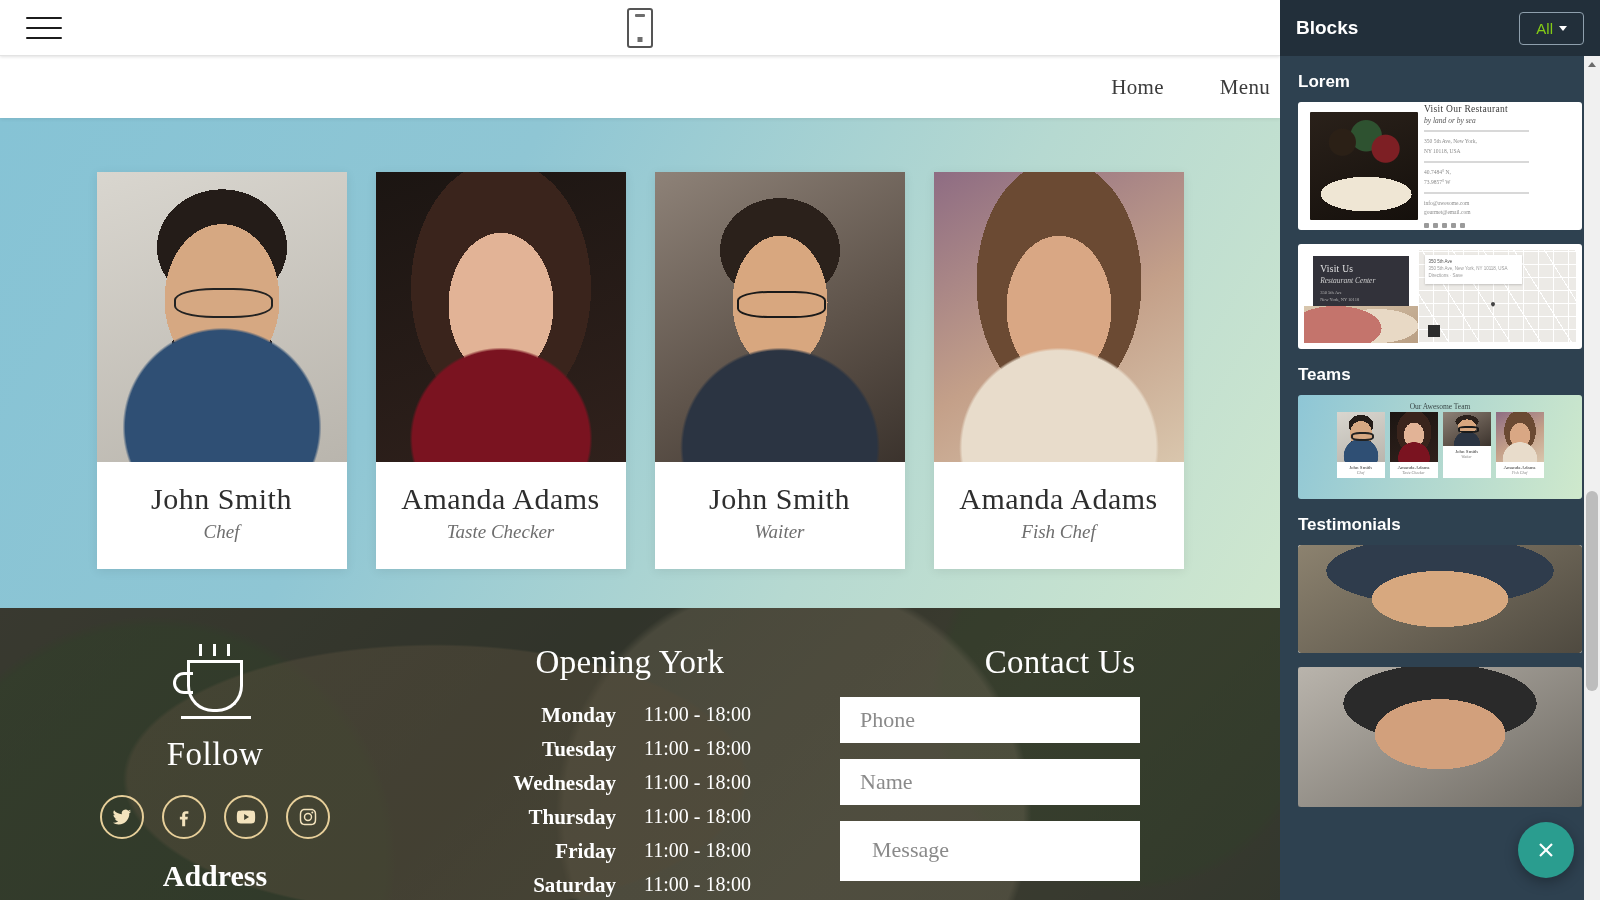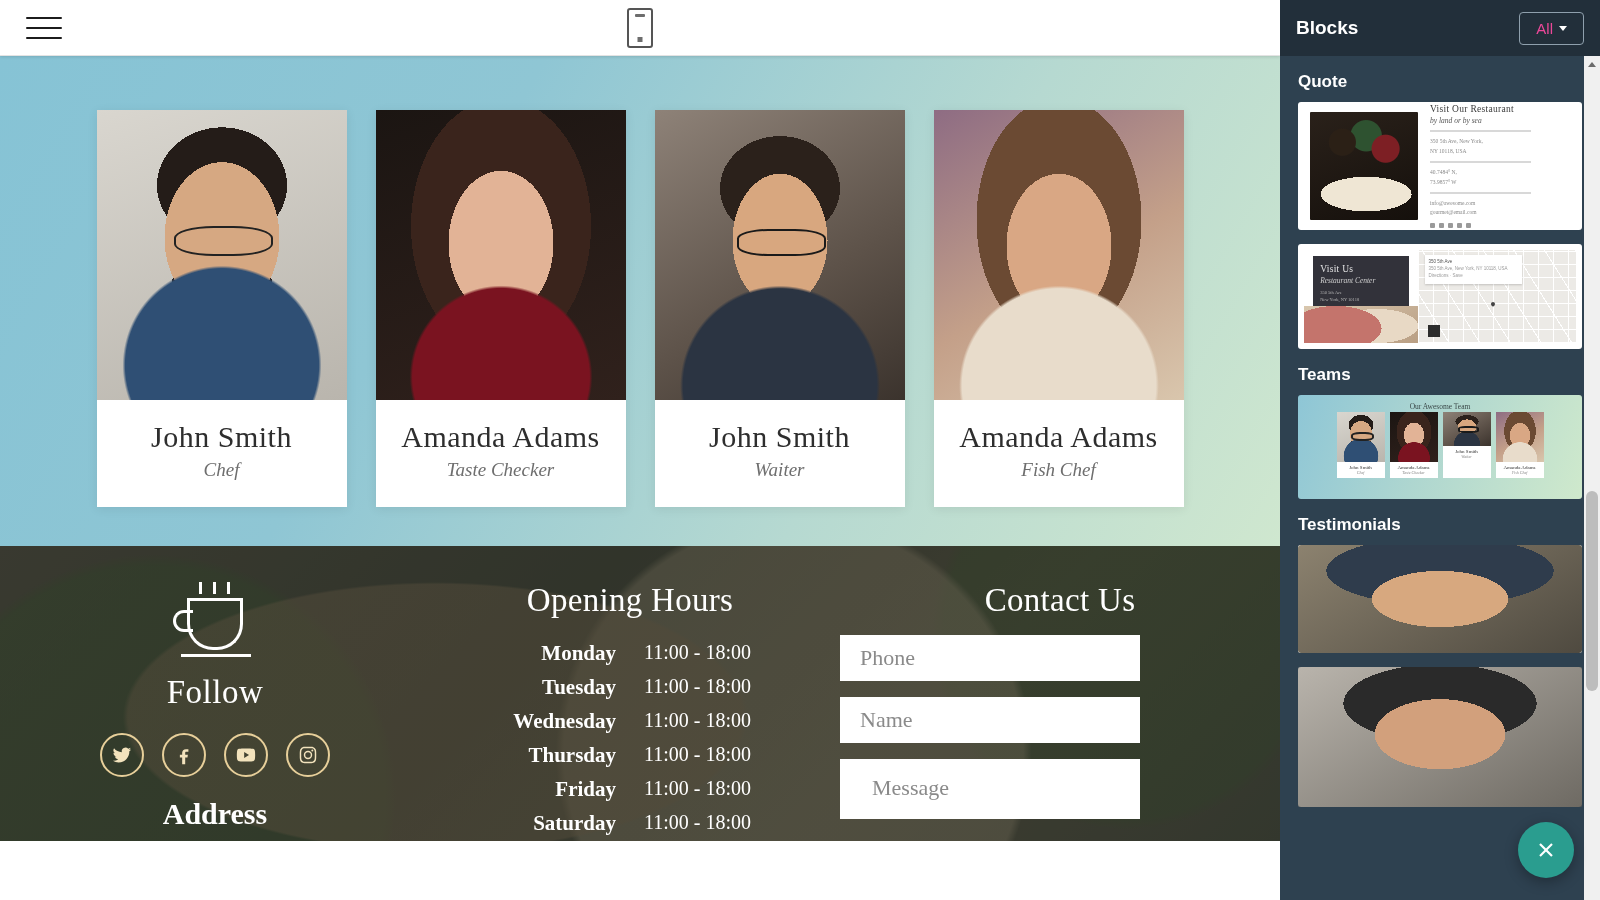--- a/index.html
+++ b/index.html
@@ -125,31 +125,31 @@
      display:flex; align-items:center; padding-left:20px;
      font-family:"Liberation Serif", serif; font-size:22px; color:#8a8a8a;}
   .form-field.msg{ height:60px; align-items:flex-start; padding-top:16px;padding-left:32px;}
 
   
   .blocks-panel{ position:absolute; top:0; right:0; width:320px; height:900px;
     background:#2e4150; z-index:40; display:flex; flex-direction:column;}
   .panel-head{ height:56px; background:#222f3a; display:flex; align-items:center;
      justify-content:space-between; padding:0 16px;}
   .panel-title{ color:#fff; font-size:19px; font-weight:bold;}
-  .filter-btn{ border:1px solid #8fa0ad; border-radius:4px; color:#ec4899; background:transparent;
+  .filter-btn{ border:1px solid #8fa0ad; border-radius:4px; color:#84cc16; background:transparent;
      font-size:15px; padding:7px 16px; cursor:pointer; display:flex; align-items:center; gap:6px;}
   .caret{ width:0;height:0; border-left:4px solid transparent; border-right:4px solid transparent;
      border-top:5px solid #fff;}
   .panel-body{ position:relative; flex:1; overflow:hidden; padding:0 18px;}
   .group-title{ color:#fff; font-size:17px; font-weight:bold; margin:16px 0 10px;}
   .thumb{ background:#fff; border-radius:3px; margin-bottom:14px; overflow:hidden;
      cursor:pointer; position:relative;}
 
   
-  .t-info1{ height:128px; padding:10px 12px; display:flex; gap:12px; align-items:center;}
+  .t-info1{ height:128px; padding:10px 12px; display:flex; gap:6px; align-items:center;}
   .t-food{ width:108px; height:108px; flex:none; border-radius:1px;
      background:
        radial-gradient(ellipse 42% 16% at 52% 76%, #efe6d4 0 100%, transparent 0),
        radial-gradient(ellipse 30% 11% at 46% 72%, #b98b4d 0 100%, transparent 0),
        radial-gradient(circle at 70% 34%, #7d1f24 0 13%, transparent 14%),
        radial-gradient(circle at 30% 28%, #2b2016 0 12%, transparent 13%),
        radial-gradient(circle at 52% 22%, #2e5230 0 15%, transparent 16%),
        linear-gradient(160deg,#2a211a,#15100c);}
   .t-info-text{ flex:1; font-family:"Liberation Serif", serif; color:#555;}
   .t-h{ font-size:9.5px; letter-spacing:.3px; color:#3a3a3a;}
@@ -251,20 +251,24 @@
     <div class="hamburger">
       <span></span>
       <span></span>
       <span></span>
     </div>
     <div class="device-icon"></div>
   </div>
 
   <div class="canvas">
 
+    <div class="site-nav">
+      <a href="#">Home</a>
+      <a href="#">Menu</a>
+    </div>
 
     <div class="team-section">
       <div class="team-row">
 
         <div class="team-card">
           <div class="team-photo">
               <div class="ph p1"></div>
             </div>
           <div class="team-body">
             <div class="team-name">John Smith</div>
@@ -339,21 +343,21 @@
             <div class="social">
               <svg viewBox="0 0 24 24">
                   <path d="M12 4.6c2.4 0 2.7 0 3.6.1.9 0 1.4.2 1.7.3.4.2.7.4 1 .7.3.3.5.6.7 1 .1.3.3.8.3 1.7.1.9.1 1.2.1 3.6s0 2.7-.1 3.6c0 .9-.2 1.4-.3 1.7-.2.4-.4.7-.7 1-.3.3-.6.5-1 .7-.3.1-.8.3-1.7.3-.9.1-1.2.1-3.6.1s-2.7 0-3.6-.1c-.9 0-1.4-.2-1.7-.3a2.8 2.8 0 0 1-1-.7 2.8 2.8 0 0 1-.7-1c-.1-.3-.3-.8-.3-1.7-.1-.9-.1-1.2-.1-3.6s0-2.7.1-3.6c0-.9.2-1.4.3-1.7.2-.4.4-.7.7-1 .3-.3.6-.5 1-.7.3-.1.8-.3 1.7-.3.9-.1 1.2-.1 3.6-.1M12 3c-2.4 0-2.8 0-3.7.1-.9 0-1.6.2-2.2.4-.6.2-1.1.5-1.6 1-.5.5-.8 1-1 1.6-.2.6-.4 1.3-.4 2.2C3 9.2 3 9.6 3 12s0 2.8.1 3.7c0 .9.2 1.6.4 2.2.2.6.5 1.1 1 1.6.5.5 1 .8 1.6 1 .6.2 1.3.4 2.2.4.9.1 1.3.1 3.7.1s2.8 0 3.7-.1c.9 0 1.6-.2 2.2-.4.6-.2 1.1-.5 1.6-1 .5-.5.8-1 1-1.6.2-.6.4-1.3.4-2.2.1-.9.1-1.3.1-3.7s0-2.8-.1-3.7c0-.9-.2-1.6-.4-2.2a4.4 4.4 0 0 0-1-1.6 4.4 4.4 0 0 0-1.6-1c-.6-.2-1.3-.4-2.2-.4C14.8 3 14.4 3 12 3zm0 4.4a4.6 4.6 0 1 0 0 9.2 4.6 4.6 0 0 0 0-9.2zm0 7.6a3 3 0 1 1 0-6 3 3 0 0 1 0 6zm5.8-7.8a1.1 1.1 0 1 1-2.2 0 1.1 1.1 0 0 1 2.2 0z"></path>
                 </svg>
             </div>
           </div>
           <div class="address-h">Address</div>
         </div>
 
         <div class="fcol fcol-hours">
-          <div class="hours-h">Opening Hours</div>
+          <div class="hours-h">Opening York</div>
           <div class="hours-list">
             <div class="hour-row">
               <div class="hour-day">Monday</div>
               <div class="hour-time">11:00 - 18:00</div>
             </div>
             <div class="hour-row">
               <div class="hour-day">Tuesday</div>
               <div class="hour-time">11:00 - 18:00</div>
             </div>
             <div class="hour-row">
@@ -391,21 +395,21 @@
     <div class="panel-head">
       <div class="panel-title">Blocks</div>
       <div class="filter-btn">
         <span>All</span>
         <span class="caret"></span>
       </div>
     </div>
 
     <div class="panel-body">
 
-      <div class="group-title">Quote</div>
+      <div class="group-title">Lorem</div>
 
       <div class="thumb">
         <div class="t-info1">
           <div class="t-food"></div>
           <div class="t-info-text">
             <div class="t-h">Visit Our Restaurant</div>
             <div class="t-sub">by land or by sea</div>
             <div class="t-line"></div>
             <div class="t-sm">350 5th Ave, New York,</div>
             <div class="t-sm">NY 10118, USA</div>

